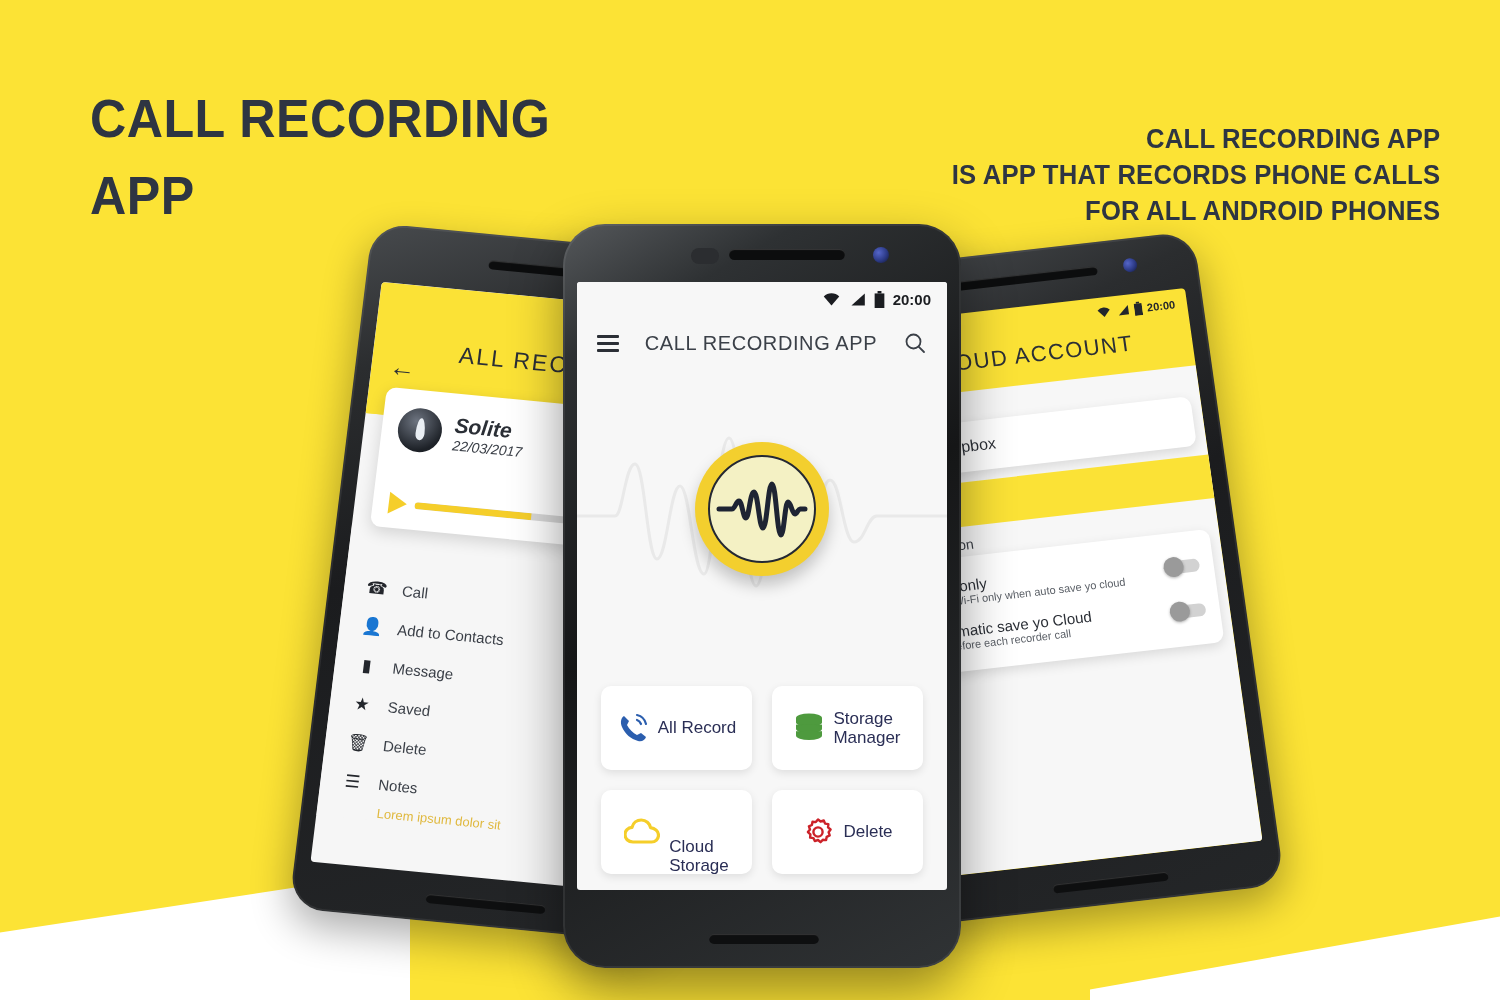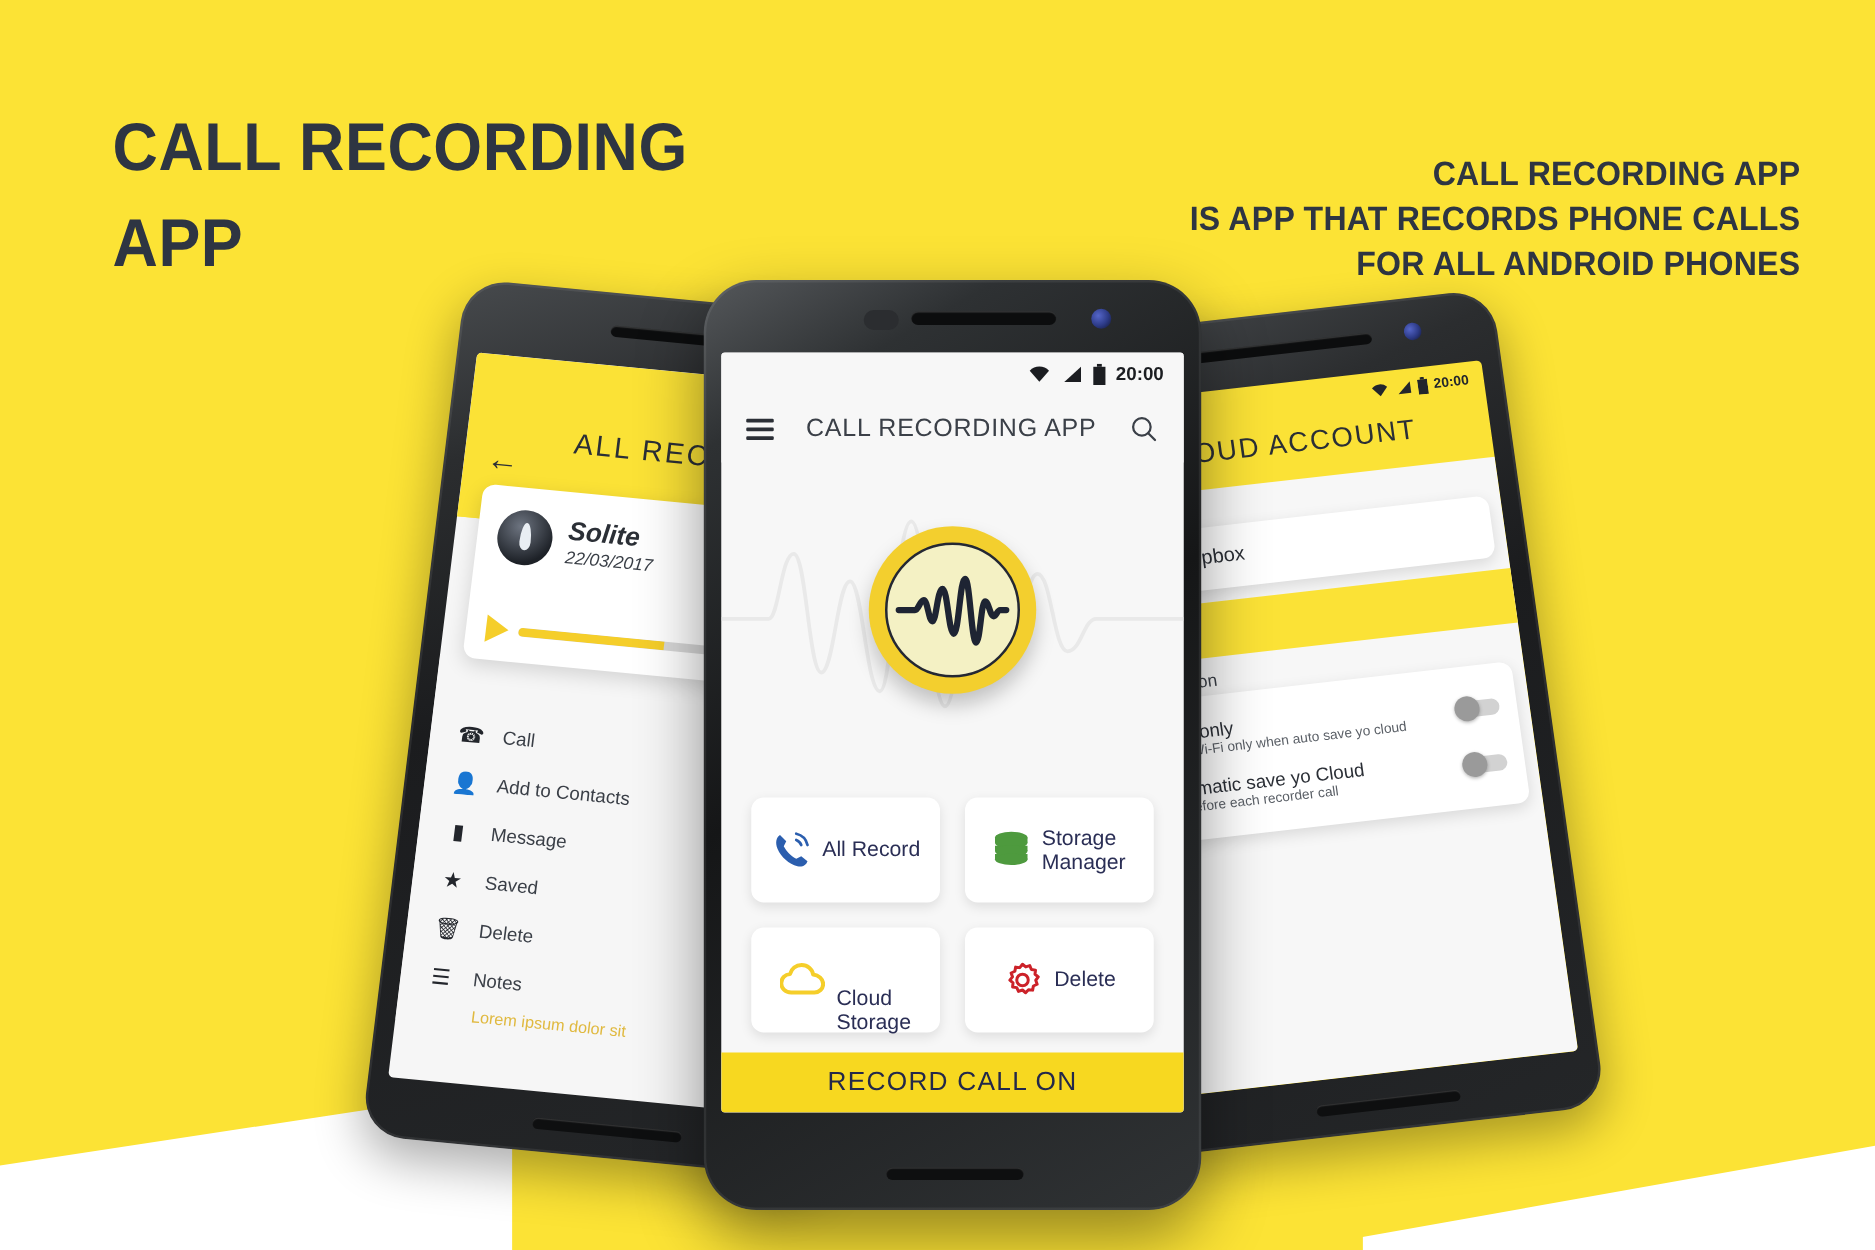--- a/index.html
+++ b/index.html
@@ -513,17 +513,16 @@
           <svg width="32" height="32" viewBox="0 0 32 32">
             <g fill="none" stroke="#CC2229" stroke-width="2.4" stroke-linejoin="round">
               <path d="M16 3.4 l2.6 2.1 3.2 -1 1.3 3.1 3.3 0.5 -0.4 3.3 2.6 2.1 -2 2.7 1.1 3.2 -3 1.4 -0.6 3.3 -3.3 -0.3 -2.3 2.4 -2.5 -2.2 -3.2 1.1 -1.4 -3 -3.3 -0.5 0.3 -3.3 -2.5 -2.2 2.1 -2.6 -1.1 -3.1 3 -1.4 0.6 -3.3 3.3 0.4 Z"></path>
               <circle cx="16" cy="16" r="4.6"></circle>
             </g>
           </svg>
           <span class="cp-tile-label">Delete</span>
         </div>
       </div>
 
-      <div class="cp-record">RECORD CALL ON</div>
     </div>
   </div>
 
 </div>
 
 </body></html>

